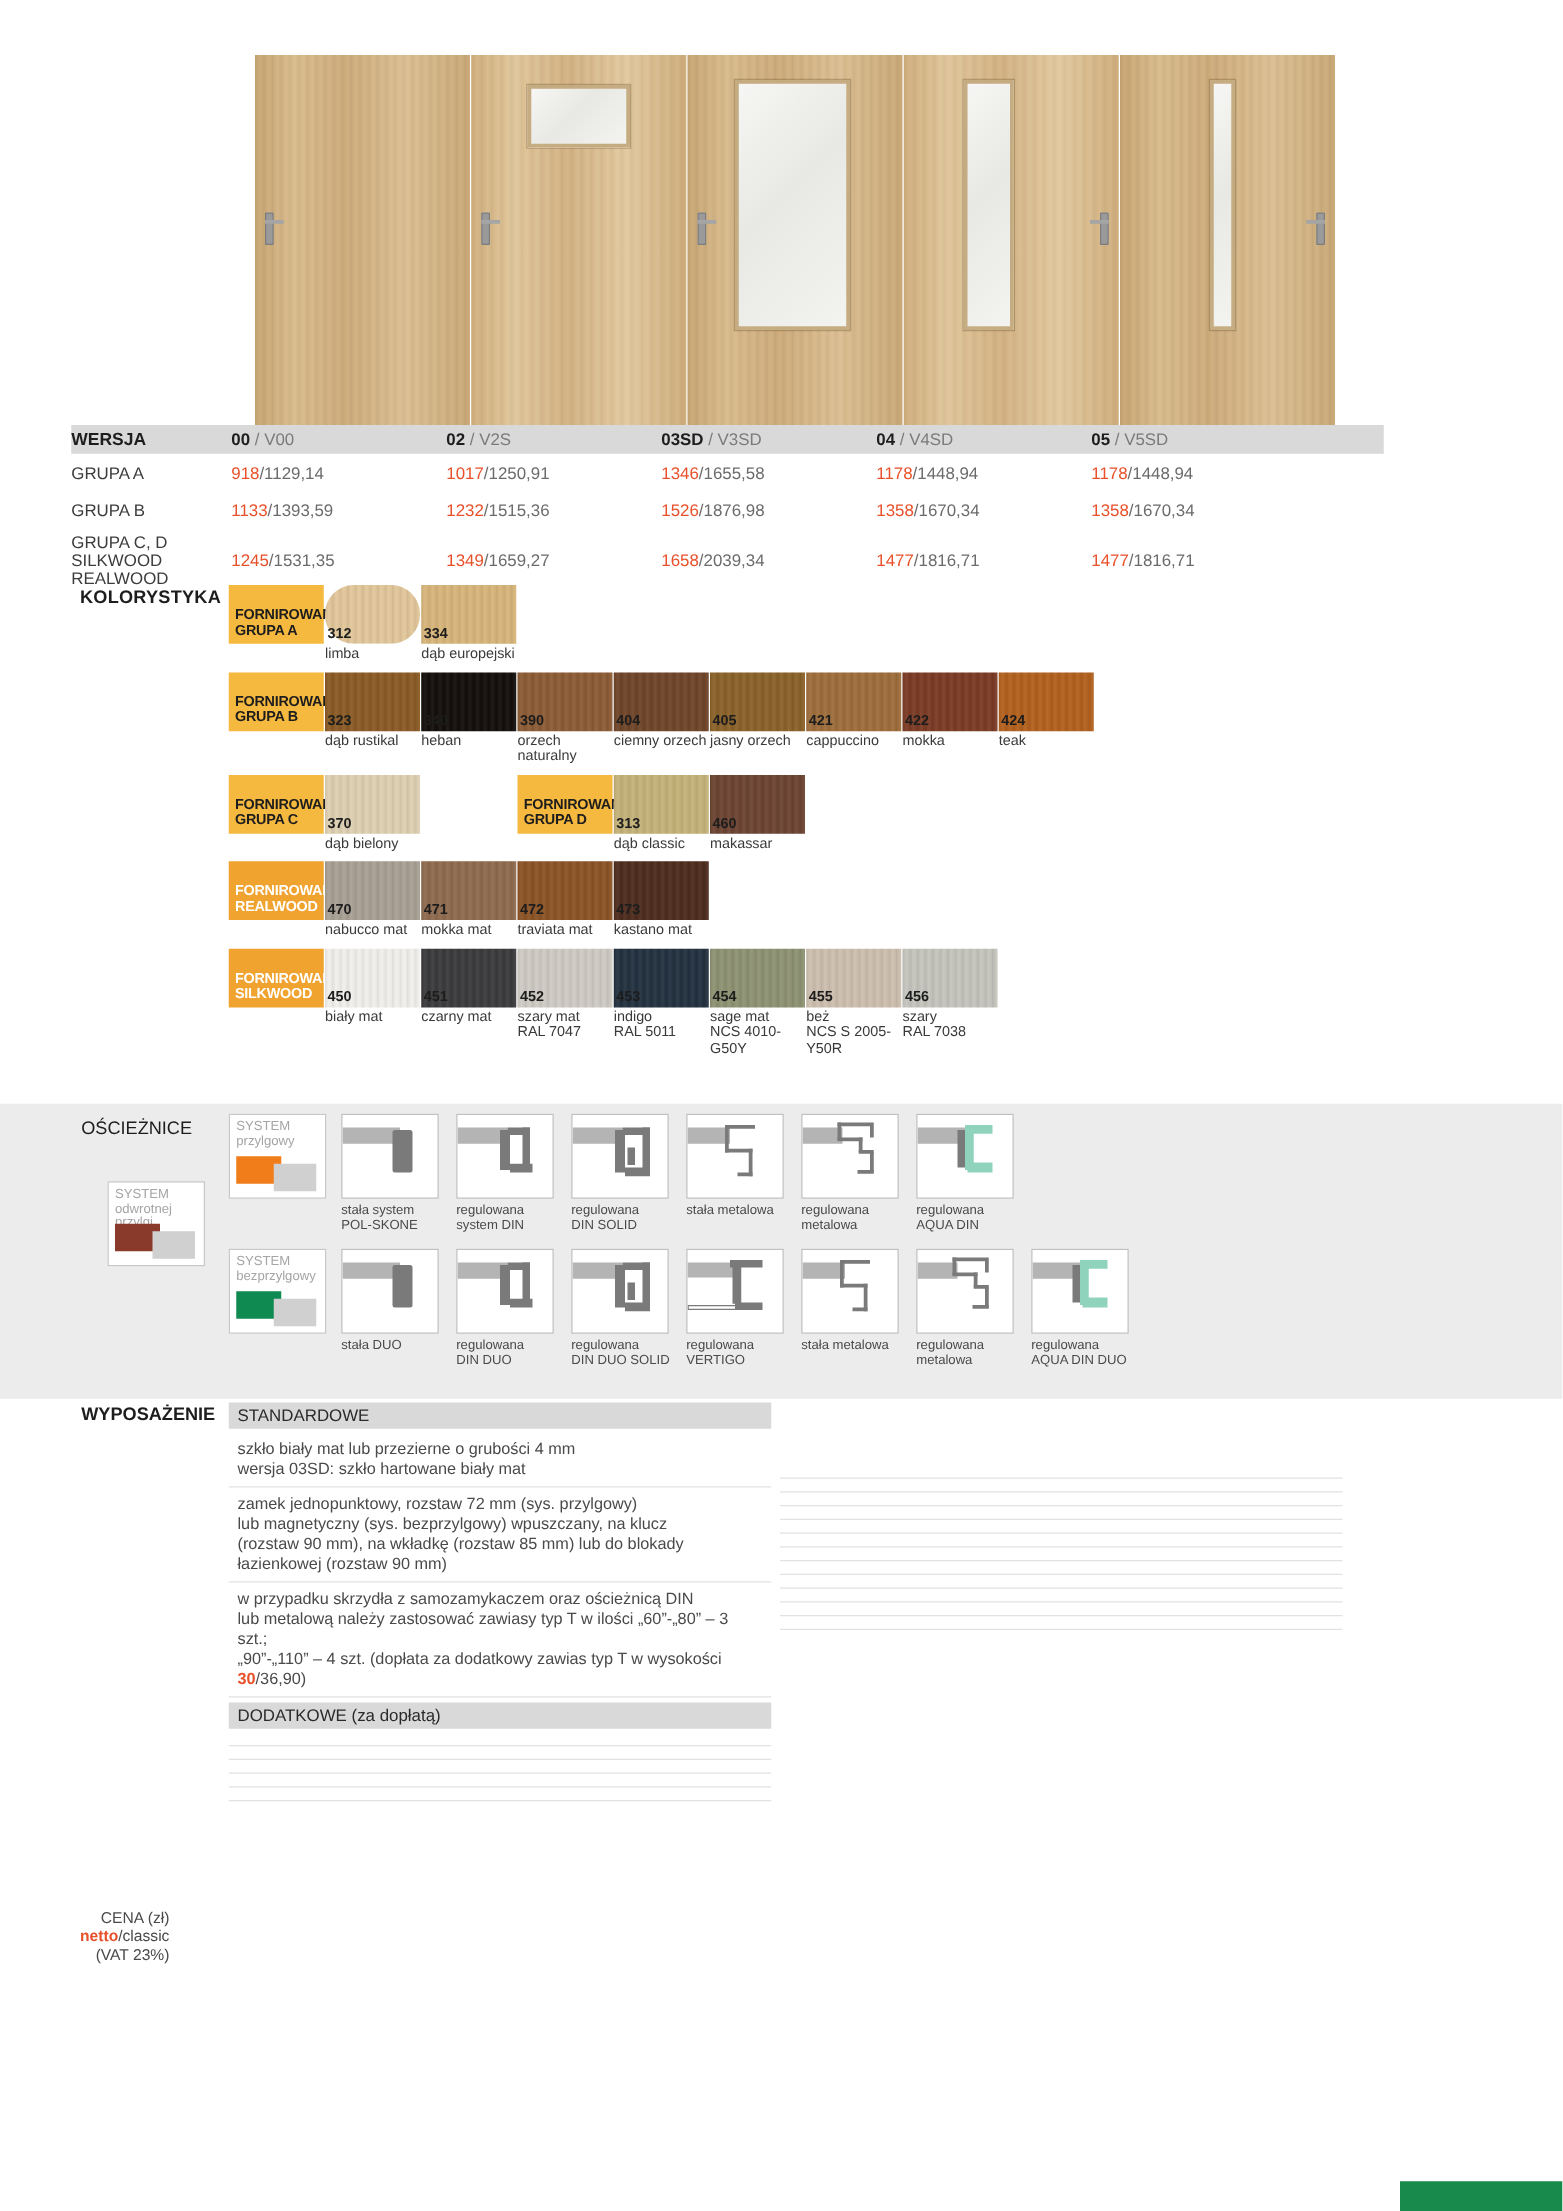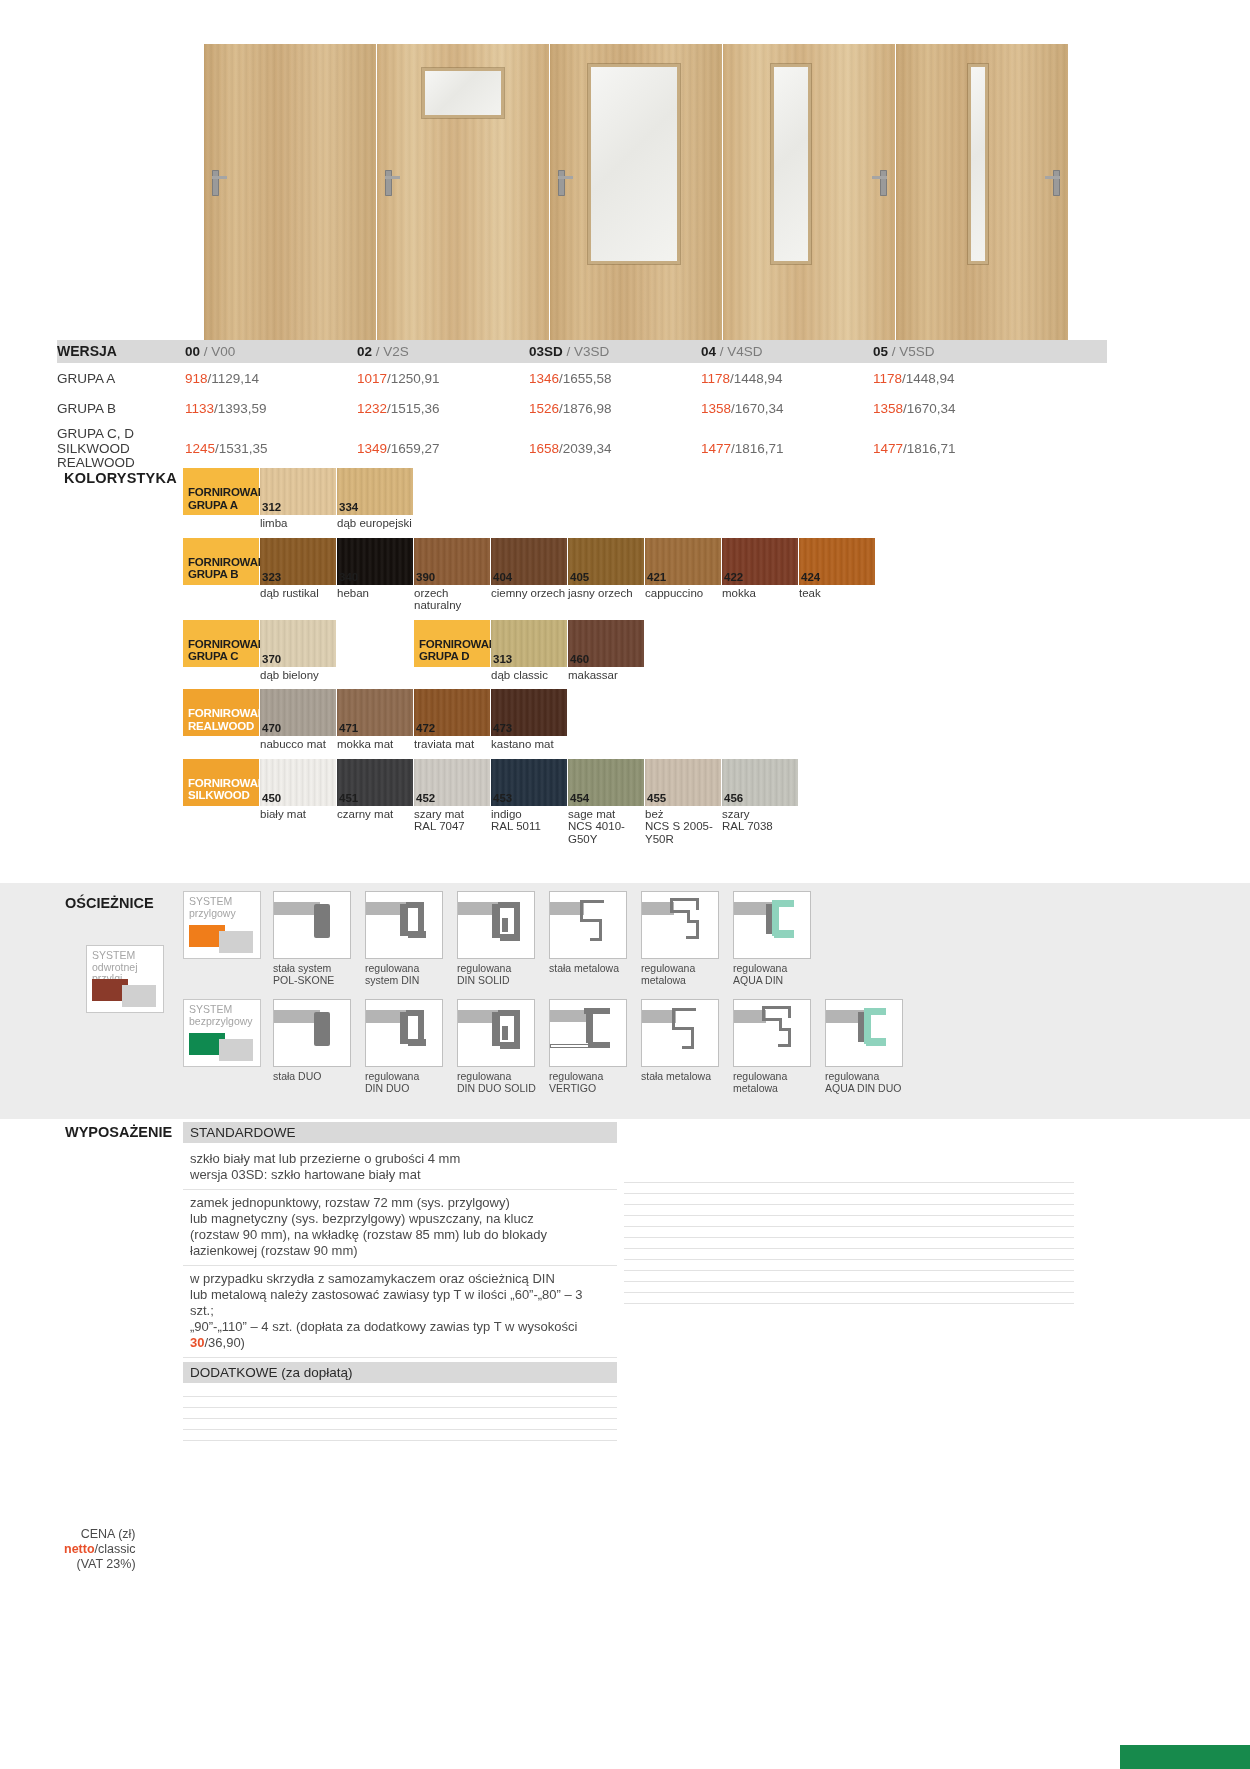--- a/index.html
+++ b/index.html
@@ -87,21 +87,21 @@
   .grp-badge.silkwood span, .grp-badge.realwood span { color: #ffffff; }
   .sw-spacer { width: 76px; margin-right: 1px; flex: none; }
 
   
   .osc-band {
     position: absolute; left: 0; top: 839px; width: 1250px; height: 236px;
     background: #ececec;
   }
   .osc-title {
     position: absolute; left: 65px; top: 851px;
-    font-weight: bold; font-size: 14.5px; color: #1d1d1d;
+    font-weight: normal; font-size: 14.5px; color: #1d1d1d;
   }
   .osc-sysbox {
     position: absolute; width: 78px; height: 68px; border: 1px solid #c8c8c8; background:#fff;
   }
   .osc-sysbox .lbl { font-size: 10.5px; color: #a5a5a5; line-height: 11.5px; padding: 4px 0 0 5px; }
   .osc-sysbox .fig { position: absolute; left: 5px; bottom: 5px; width: 66px; height: 28px; }
   .osc-sysbox .fig .c1 { position: absolute; left: 0; top: 0; width: 36px; height: 22px; }
   .osc-sysbox .fig .c2 { position: absolute; left: 30px; top: 6px; width: 34px; height: 22px; background:#d0d0d0; }
   .osc-grid { position: absolute; left: 273px; top: 847px; display: flex; }
   .osc-grid.row2 { top: 955px; }
@@ -243,21 +243,21 @@
   <div class="kolor-title">KOLORYSTYKA</div>
   <div class="swatch-area" id="swatch-area">
       <div class="sw-row">
         <div class="grp-badge">
           <span>
             <div>FORNIROWANE</div>
             <div>GRUPA A</div>
           </span>
         </div>
         <div class="sw">
-          <div class="sw-chip" style="background: repeating-linear-gradient(90deg, rgba(0, 0, 0, 0.07) 0px, rgba(255, 255, 255, 0.06) 3px, rgba(0, 0, 0, 0.04) 6px), rgb(227, 199, 154);">
+          <div class="sw-chip" style="background: repeating-linear-gradient(90deg, rgba(0, 0, 0, 0.07) 0px, rgba(255, 255, 255, 0.06) 3px, rgba(0, 0, 0, 0.04) 6px), rgb(227, 199, 154); border-radius: 23px;">
             <div class="sw-num">312</div>
           </div>
           <div class="sw-name">
             <div>limba</div>
           </div>
         </div>
         <div class="sw">
           <div class="sw-chip" style="background: repeating-linear-gradient(90deg, rgba(0, 0, 0, 0.07) 0px, rgba(255, 255, 255, 0.06) 3px, rgba(0, 0, 0, 0.04) 6px), rgb(216, 181, 122);">
             <div class="sw-num">334</div>
           </div>

